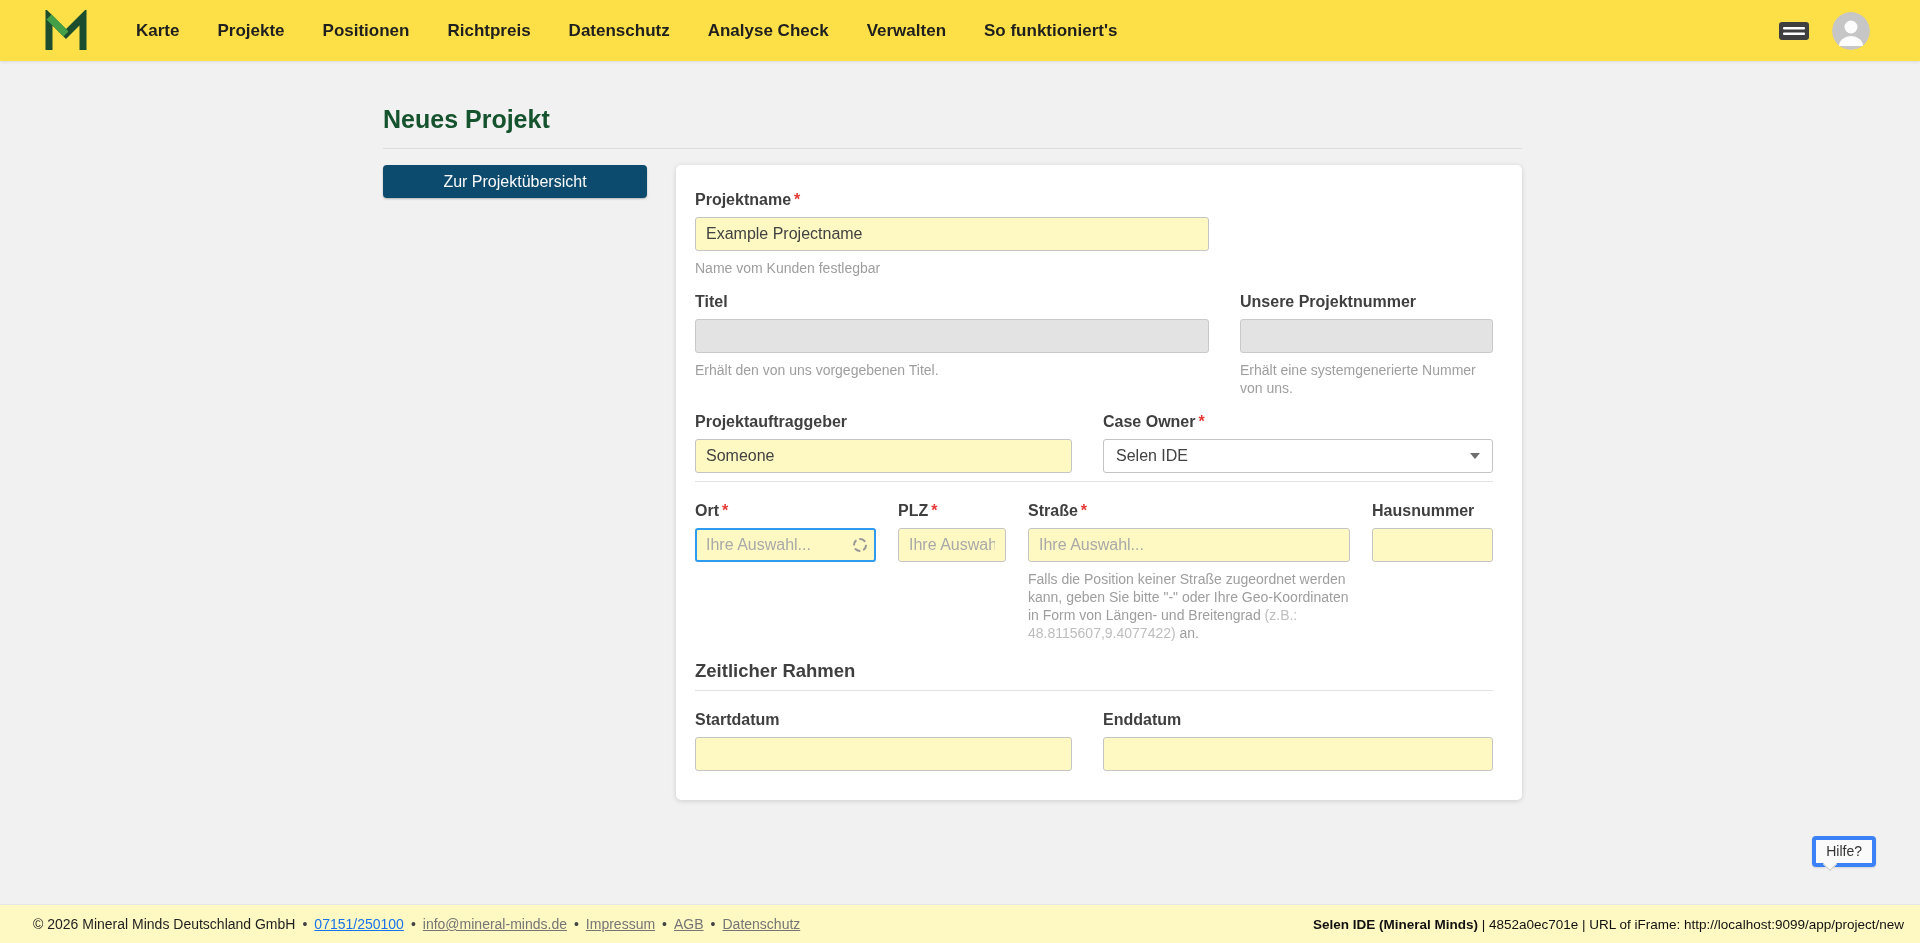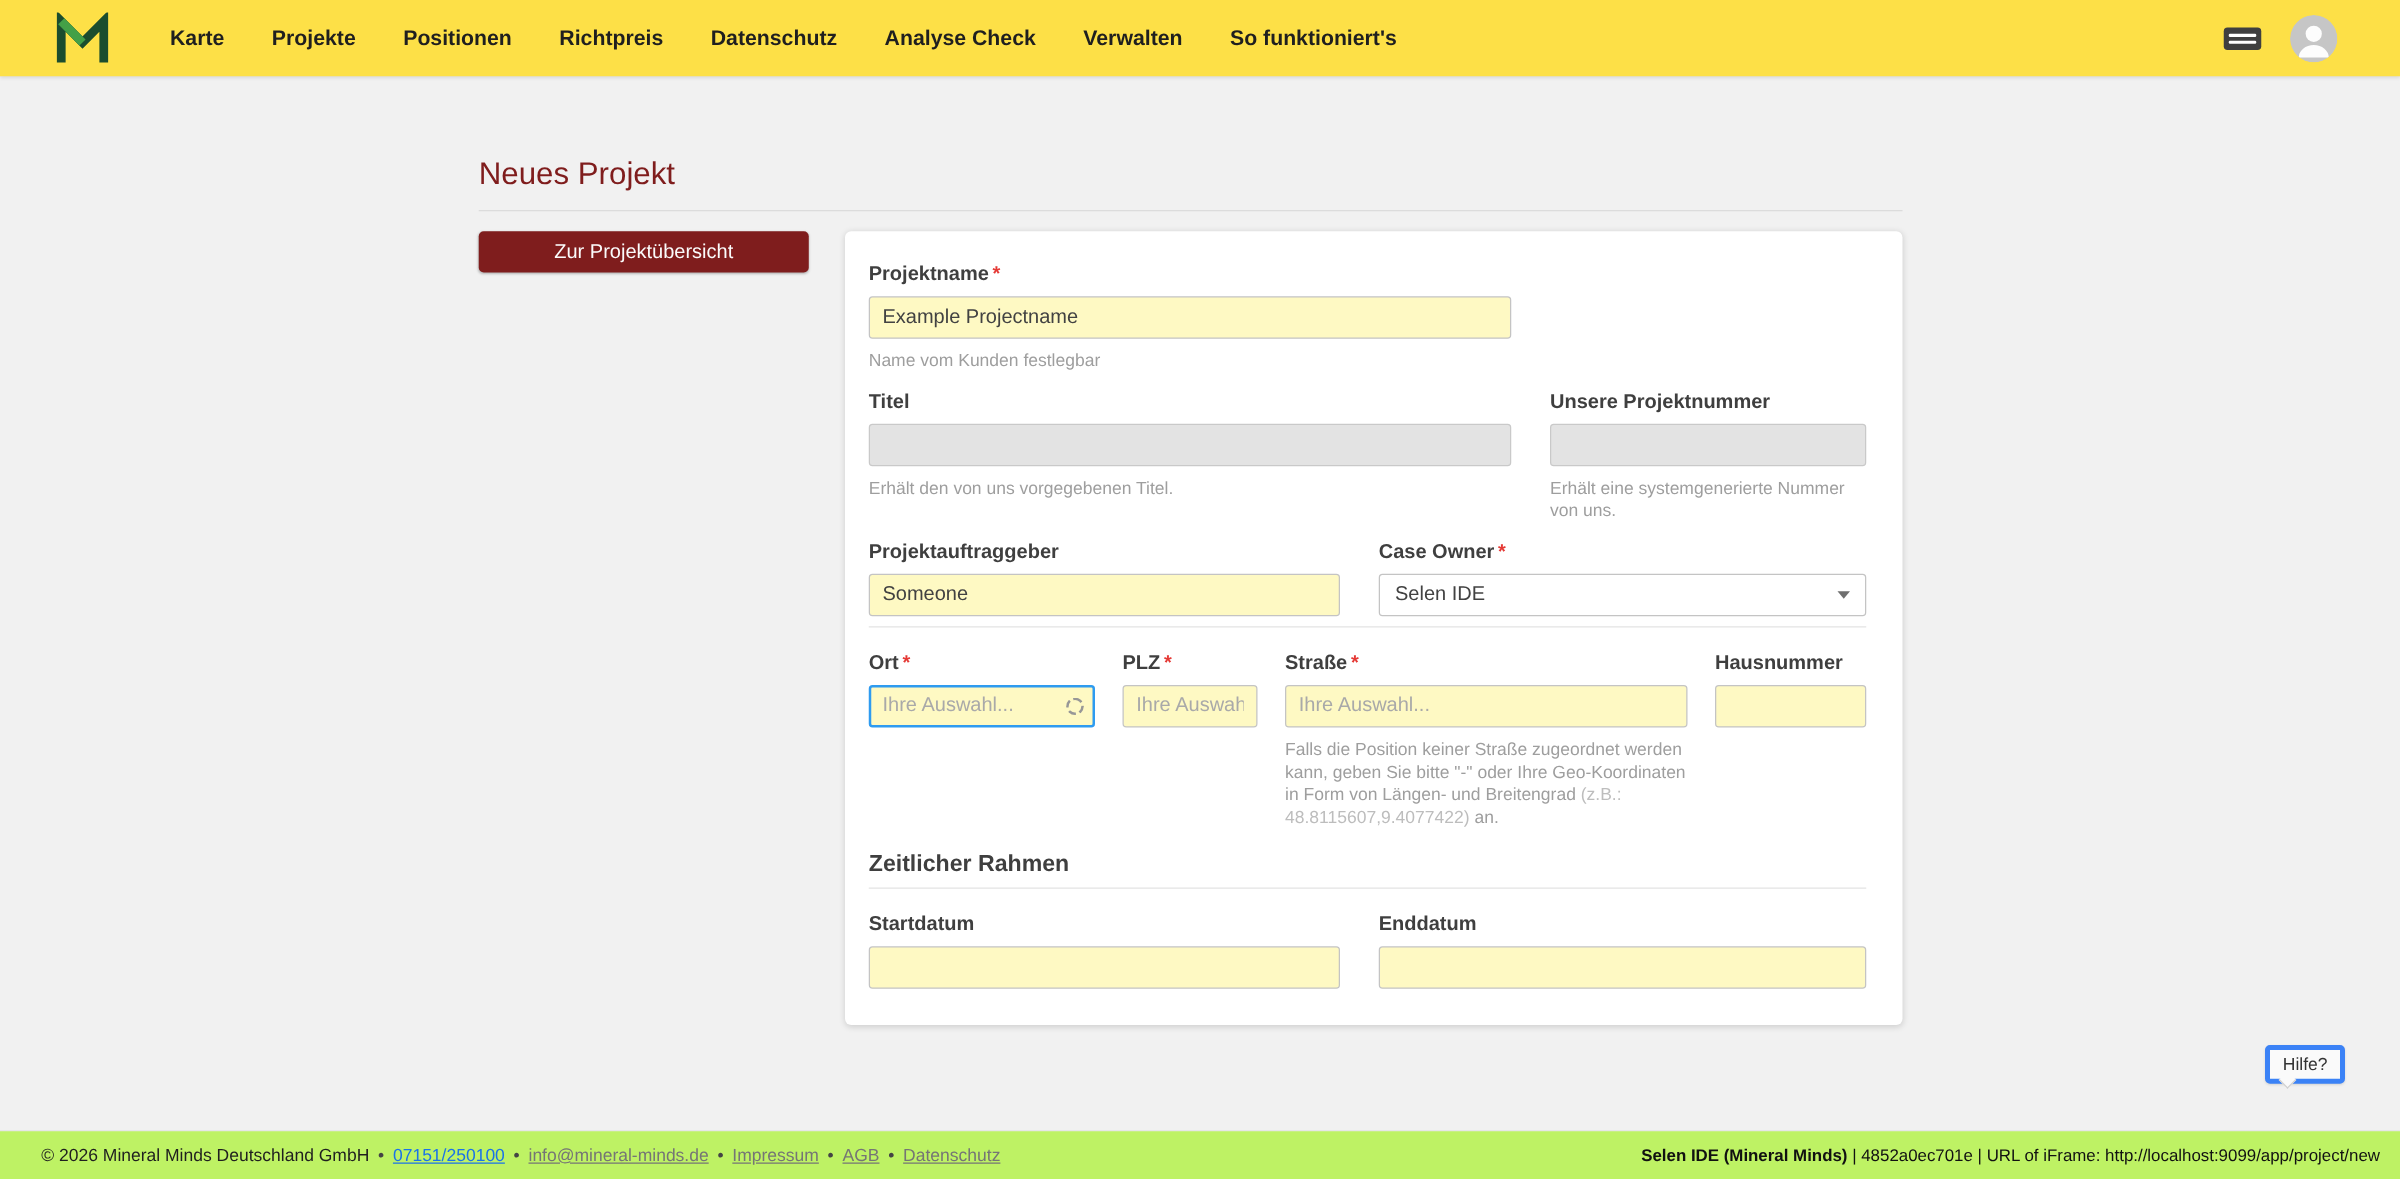--- a/index.html
+++ b/index.html
@@ -21,26 +21,26 @@
   .nav-item {
     font-size:17px; font-weight:600; color:#1f1f1f; text-decoration:none;
     cursor:pointer; white-space:nowrap;
   }
   .nav-right { margin-left:auto; display:flex; align-items:center; gap:22px; }
   .server-icon { display:flex; cursor:pointer; }
   .avatar { width:38px; height:38px; border-radius:50%; overflow:hidden; cursor:pointer; display:block; }
 
   
   .content { padding:0 0 0 383px; width:1522px; }
-  .page-title { font-size:25px; font-weight:400; color:#7f1d1d; margin:64px 0 14px 0; }
+  .page-title { font-size:25px; font-weight:700; color:#14532d; margin:44px 0 14px 0; }
   .title-divider { border:none; border-top:1px solid #dcdcdc; margin:0 0 16px 0; width:1139px; }
   .content-row { display:flex; align-items:flex-start; gap:29px; width:1139px; }
   .left-col { width:264px; flex:0 0 264px; }
   .back-button {
-    width:100%; height:33px; background:#7f1d1d; color:#fbfbfb; border:none;
+    width:100%; height:33px; background:#0c4a6e; color:#fbfbfb; border:none;
     border-radius:4px; font-size:16px; font-family:inherit; cursor:pointer;
     box-shadow:0 1px 2px rgba(0,0,0,0.25);
   }
 
   
   .card {
     flex:1; max-width:846px; background:#ffffff; border-radius:5px;
     box-shadow:0 1px 5px rgba(0,0,0,0.15); padding:26px 29px 29px 19px;
   }
   .grid { display:grid; column-gap:31px; }
@@ -91,21 +91,21 @@
     font-size:14px; color:#333; cursor:pointer; box-shadow:0 1px 2px rgba(0,0,0,0.12);
   }
   .help-bubble::after {
     content:""; position:absolute; left:9px; bottom:-6px; width:9px; height:9px;
     background:#fafafa; border-bottom:1px solid #cfcfcf; border-right:1px solid #cfcfcf;
     transform:rotate(45deg);
   }
 
   
   .footer {
-    position:fixed; left:0; right:0; bottom:0; height:39px; background:#bef264;
+    position:fixed; left:0; right:0; bottom:0; height:39px; background:#fef9c3;
     border-top:1px solid #e6e6e6; display:flex; align-items:center;
     justify-content:space-between; padding:0 16px 0 33px; font-size:14px; color:#1f1f1f;
   }
   .footer-left { display:flex; align-items:center; white-space:nowrap; }
   .sep { margin:0 7px; color:#444; }
   .flink { color:#757575; text-decoration:underline; cursor:pointer; }
   .flink.phone { color:#1a73e8; }
   .footer-right { font-size:13.5px; color:#111; white-space:nowrap; }
   .footer-right .bold { font-weight:700; }
 </style>

